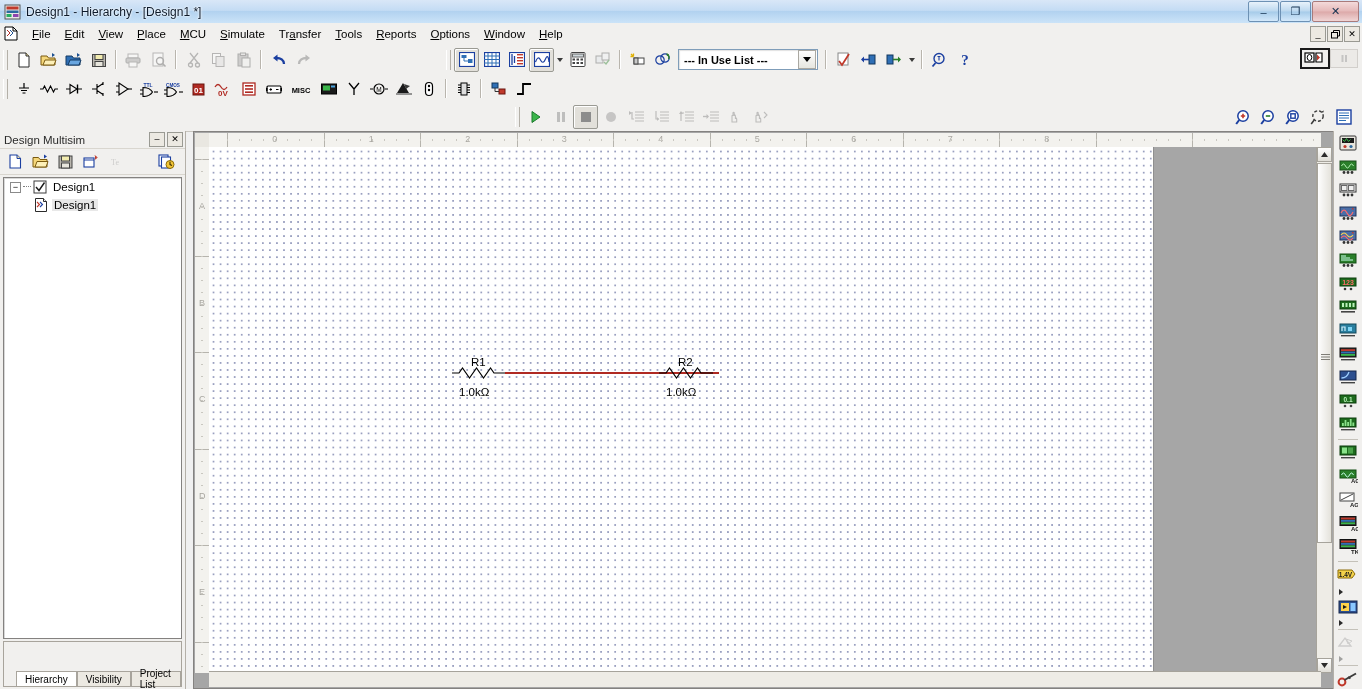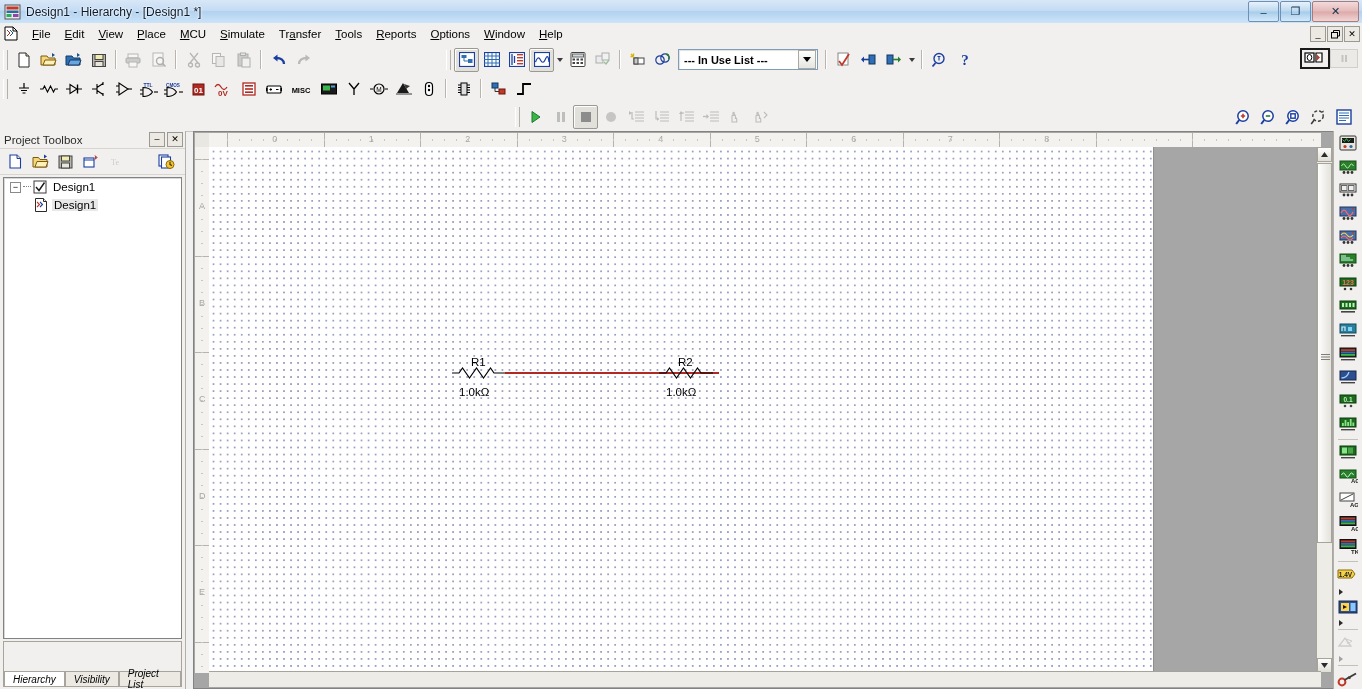--- a/index.html
+++ b/index.html
@@ -119,21 +119,21 @@
     font-size:9px;line-height:7px;color:#000;margin-right:2px;flex:0 0 auto;
   }
   .dash{width:8px;height:1px;border-top:1px dotted #808080;margin-right:2px;flex:0 0 auto;}
   .tnode .ic{width:14px;height:14px;margin-right:4px;flex:0 0 auto;}
   .tnode .tx{padding:0 2px;}
   .tnode.child .tx{background:#e8e8e8;}
   .dt-tabs{
     position:absolute;left:3px;top:510px;width:177px;height:44px;
     border:1px solid #a8a49c;background:#f1f0ee;
   }
-  .dt-tabrow{position:absolute;left:0;bottom:0;display:flex;height:15px;font-style:italic;}
+  .dt-tabrow{position:absolute;left:12px;bottom:0;display:flex;height:15px;}
   .dt-tab{
     border:1px solid #a8a49c;border-bottom:none;background:#ece9e2;
     padding:0 8px;font-size:10px;display:flex;align-items:center;
   }
   .dt-tab.active{background:#fff;}
 
   
   .cwin{
     position:absolute;left:193px;top:131px;width:1141px;height:558px;
     background:#a6a6a6;border:1px solid #848280;box-sizing:border-box;
@@ -720,21 +720,21 @@
             <g stroke="#2f6fb5" stroke-width="1.1">
               <path d="M3 4h10M3 6.5h10M3 9h10M3 11.5h7"></path>
             </g>
           </svg>
       </div>
     </div>
   </div>
 
   <div class="dtoolbox">
     <div class="dt-title">
-      <span class="lbl">Project Toolbox</span>
+      <span class="lbl">Design Multisim</span>
       <span class="btn">–</span>
       <span class="btn">✕</span>
     </div>
 
     <div class="dt-toolrow">
       <div class="tbtn">
         <svg width="15" height="15" viewBox="0 0 15 15">
             <path d="M2 1h7l3.5 3.5V14H2z" fill="#fff" stroke="#1b3fa0" stroke-width="1.1"></path>
             <path d="M9 1v3.5h3.5" fill="#f5e6a8" stroke="#1b3fa0"></path>
           </svg>

